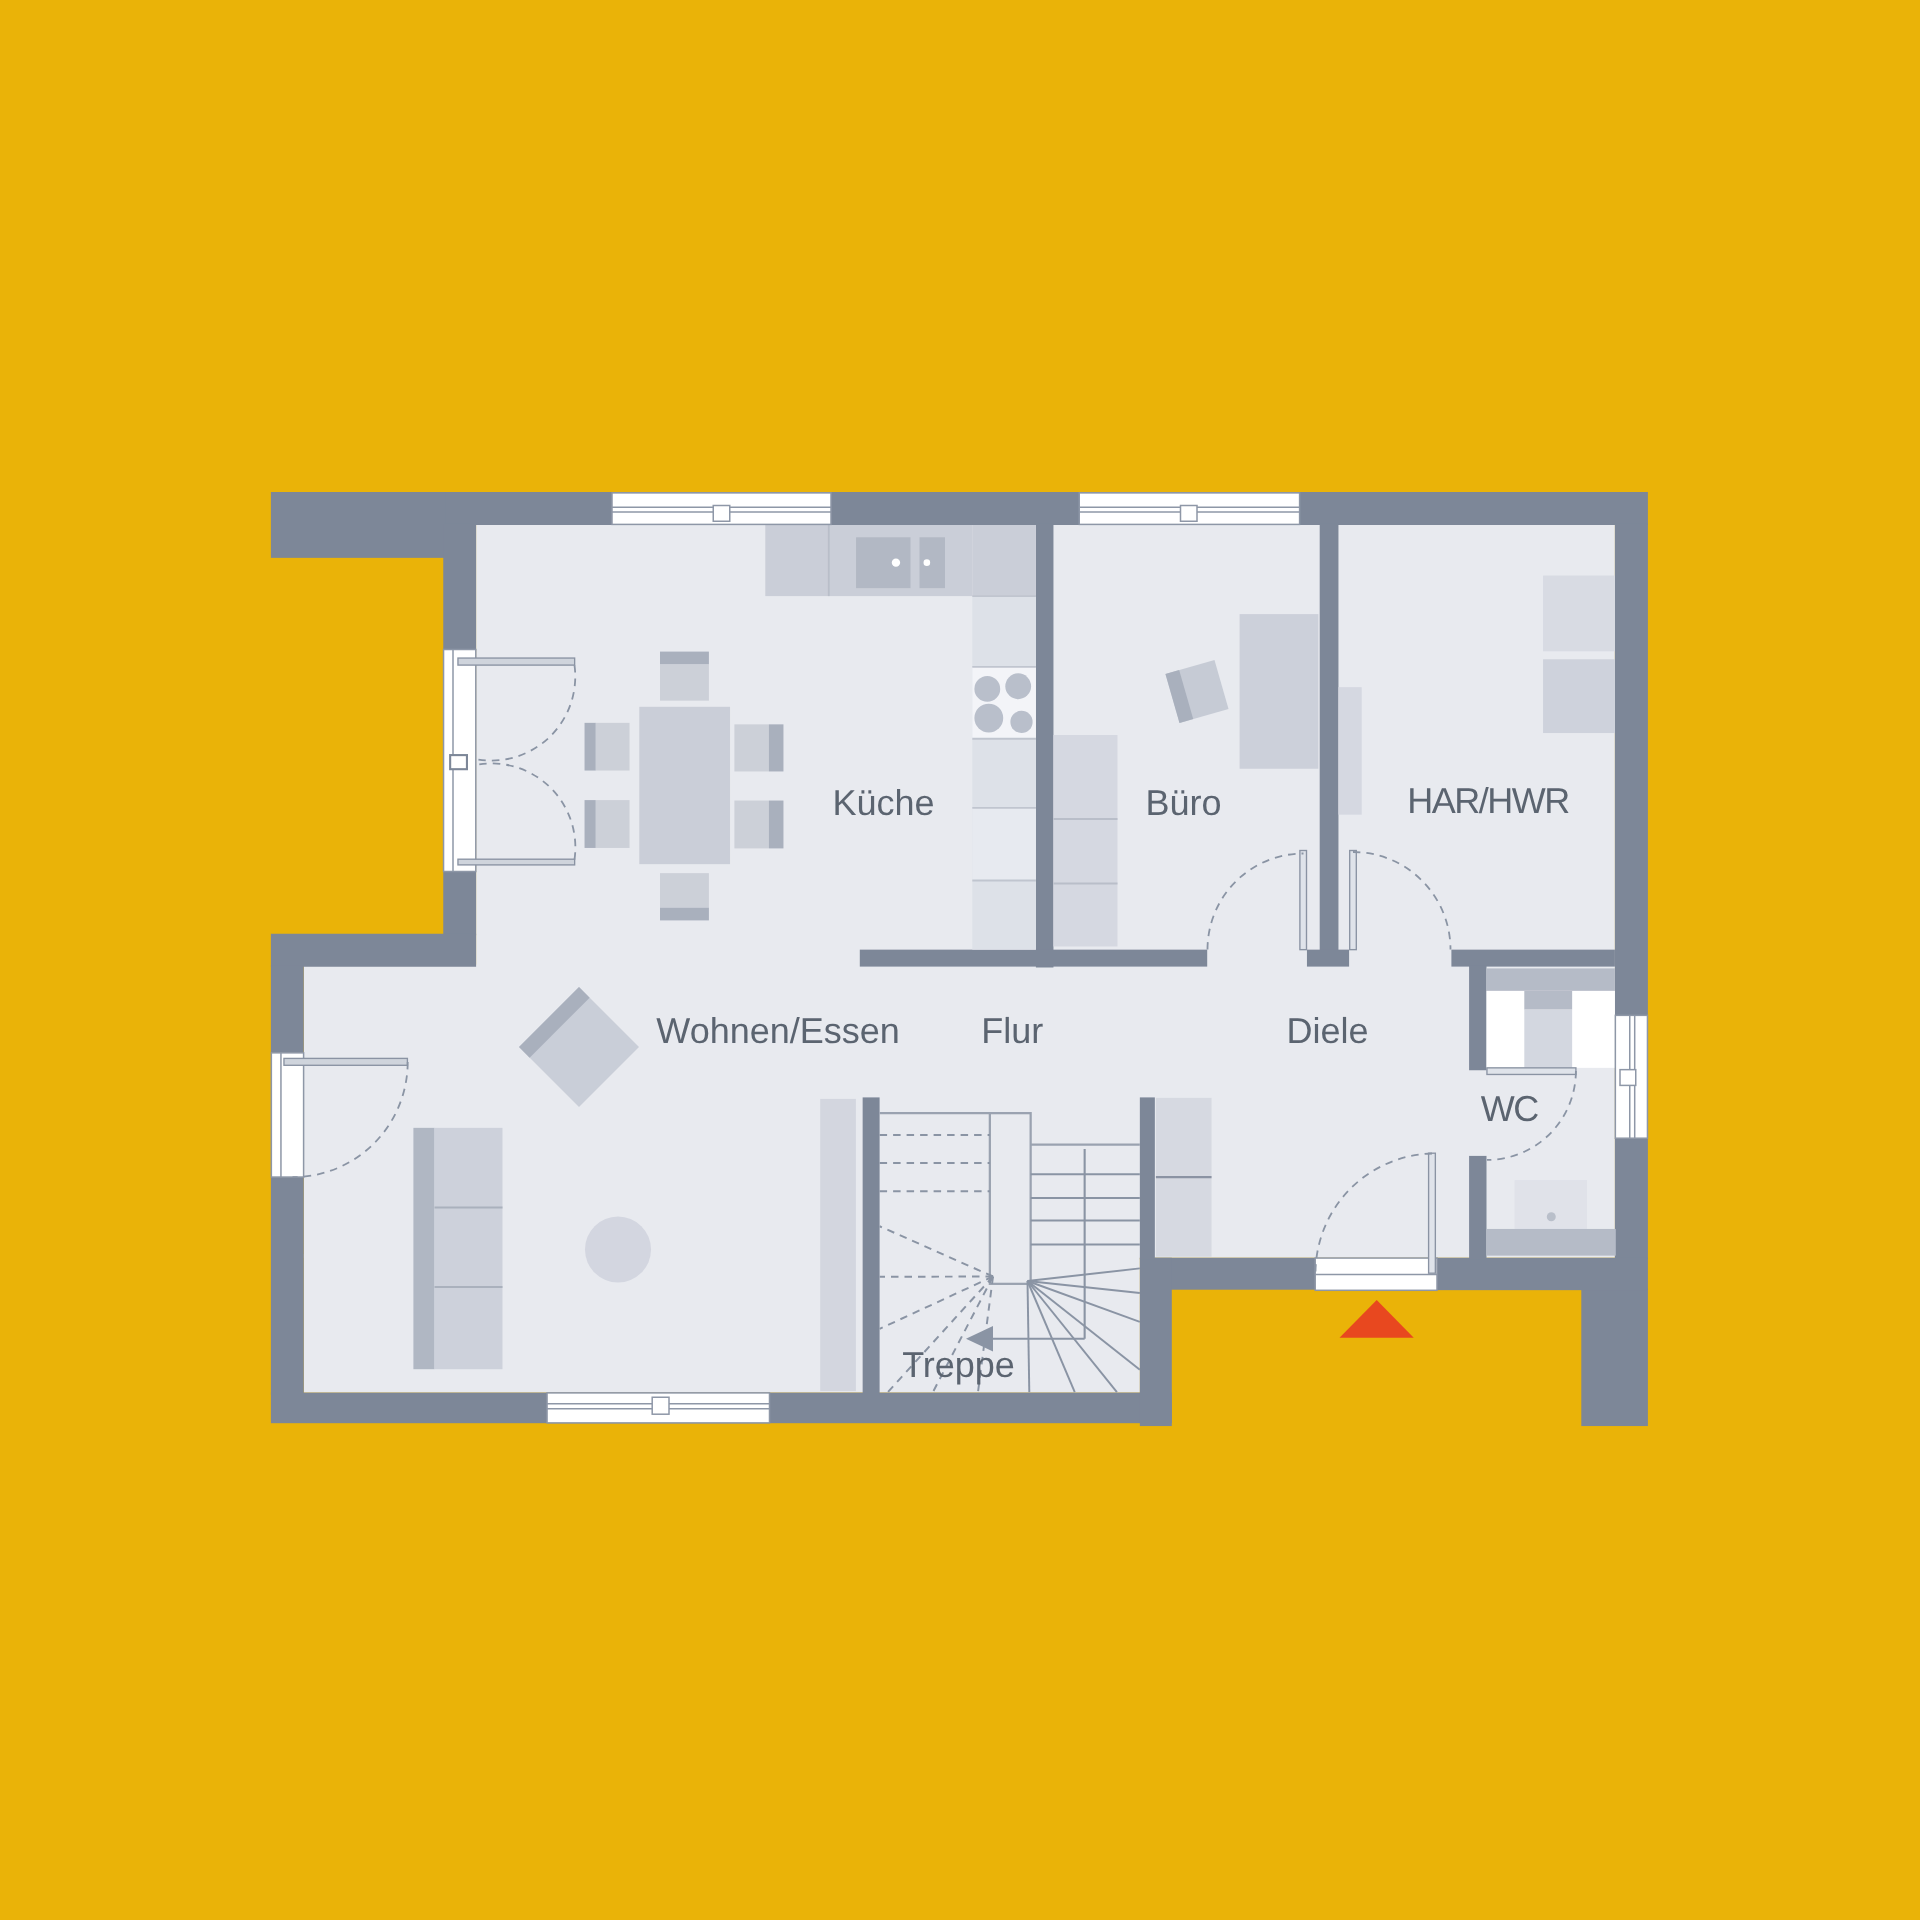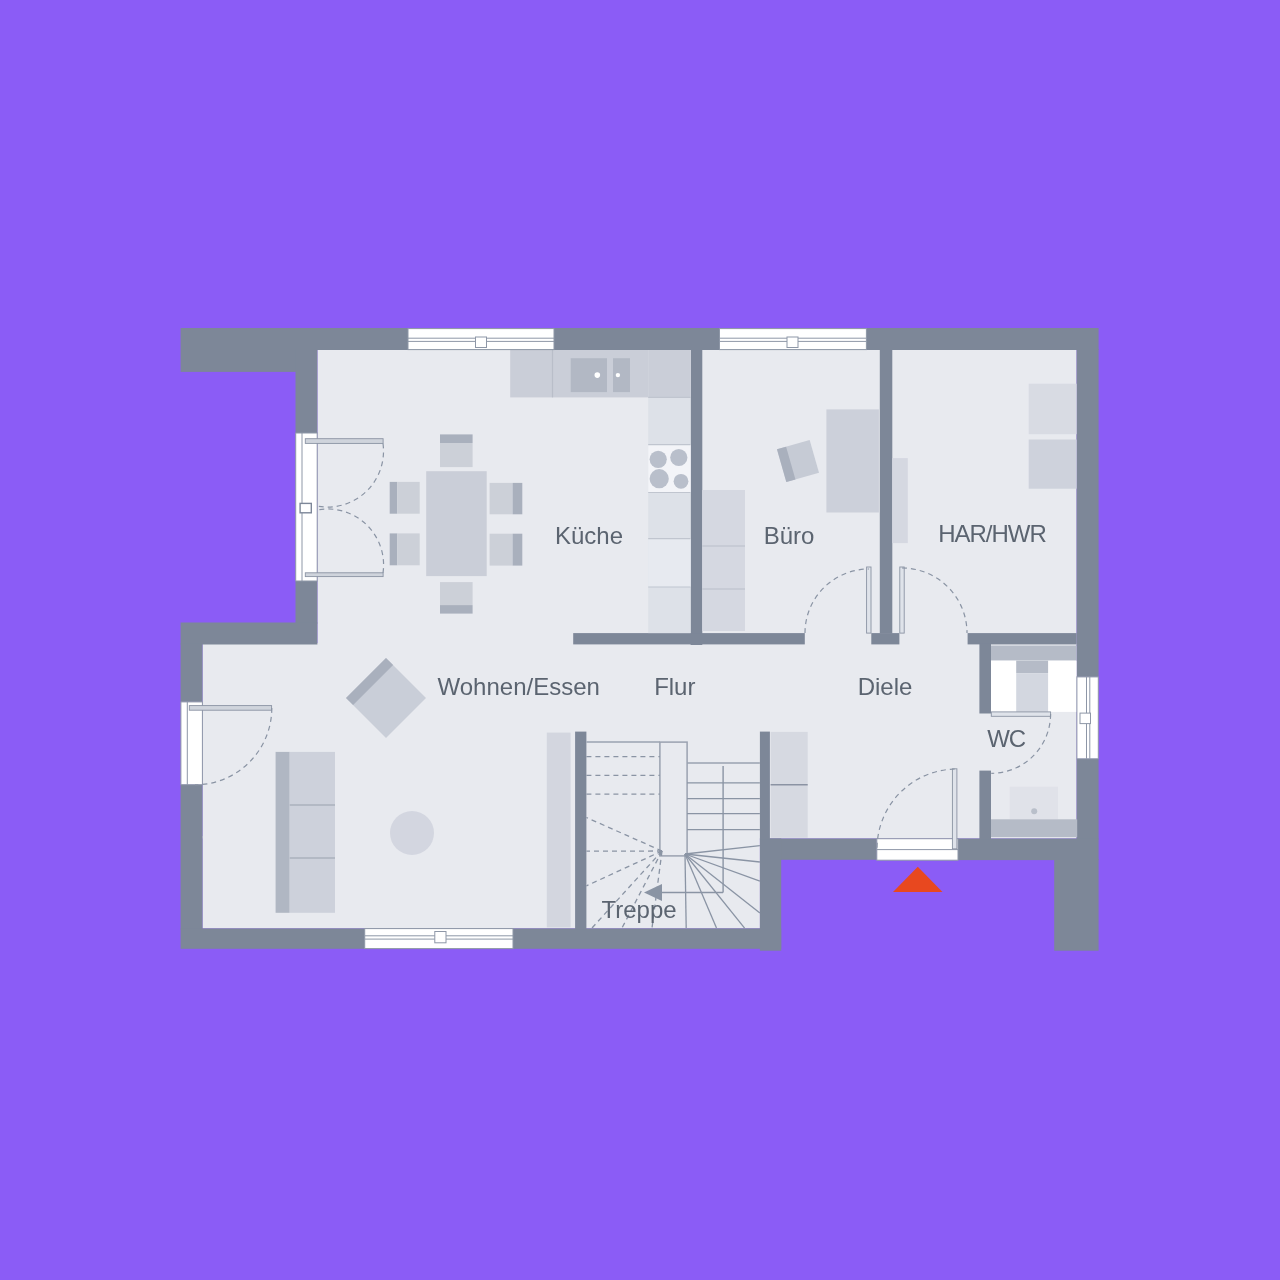--- a/index.html
+++ b/index.html
@@ -1,16 +1,16 @@
 <!DOCTYPE html>
 <html><head>
 <meta charset="utf-8">
 <style>
   html,body{margin:0;padding:0;background:#ffffff;}
-  #page{width:1280px;height:1280px;position:relative;background:#8b5cf6;}
+  #page{width:1280px;height:1280px;position:relative;background:#eab308;}
   text{font-family:"Liberation Sans",sans-serif;fill:#5b6470;}
 </style>
 </head>
 <body>
 <div id="page">
 <svg width="1280" height="1280" viewBox="0 0 1280 1280">
 
 <rect x="317.4" y="350" width="759.2" height="295" fill="#e8eaef"></rect>
 
 <rect x="202.5" y="643" width="874.1" height="195.5" fill="#e8eaef"></rect>

